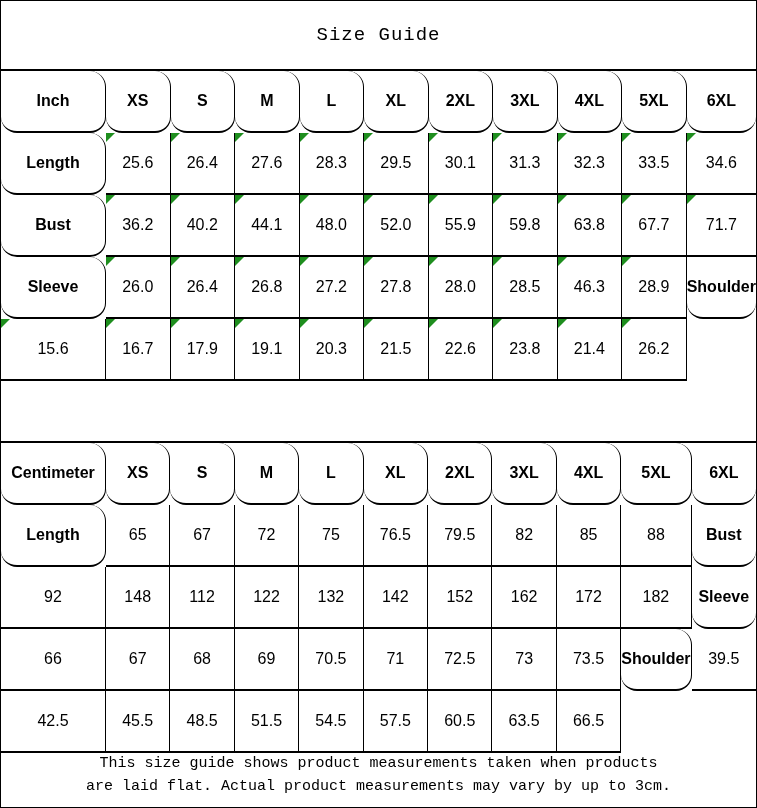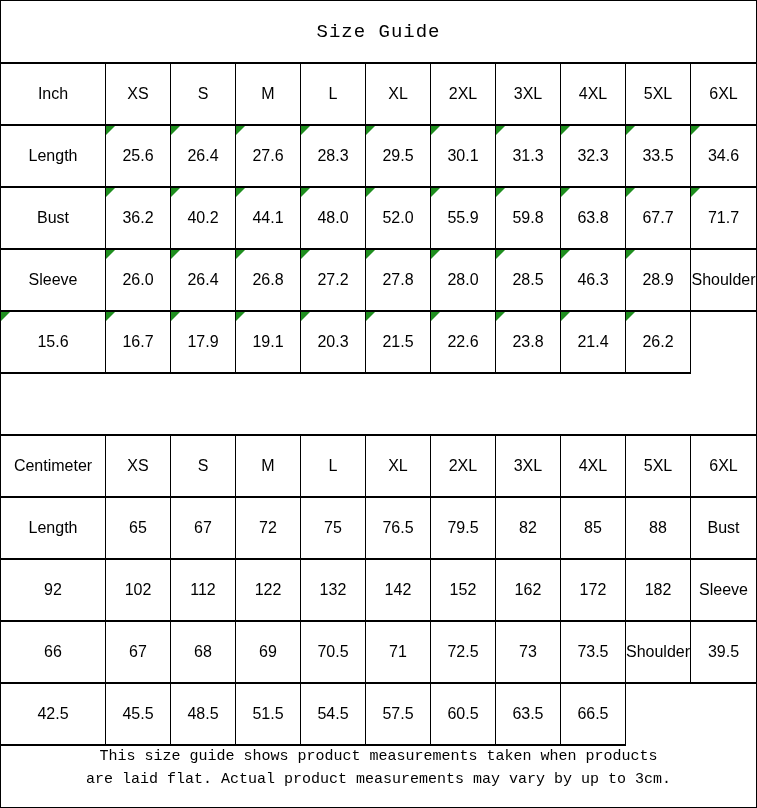--- a/index.html
+++ b/index.html
@@ -7,21 +7,21 @@
     width: 757px;
     height: 808px;
     box-sizing: border-box;
     border: 1px solid #000;
     background: #fff;
     color: #000;
     font-family: "Liberation Sans", sans-serif;
     overflow: hidden;
   }
   .title-row {
-    height: 63px;
+    height: 70px;
     box-sizing: border-box;
     border-bottom: 2px solid #000;
     display: flex;
     align-items: center;
     justify-content: center;
     font-family: "Liberation Mono", monospace;
     font-size: 19px;
     letter-spacing: 1px;
   }
   .grid-table {
@@ -34,21 +34,21 @@
     border-bottom: 2px solid #000;
     border-right: 1px solid #000;
     display: flex;
     align-items: center;
     justify-content: center;
     font-size: 16px;
     position: relative;
     background: #fff;
   }
   .cell:nth-child(11n) { border-right: none; }
-  .cell.hdr { font-weight: normal; }
+  .cell.hdr { font-weight: bold; border-radius: 16px; }
   .marker {
     position: absolute;
     top: 0;
     left: 0;
     width: 0;
     height: 0;
     border-top: 9px solid var(--marker-green, #1E8E1E);
     border-right: 9px solid transparent;
   }
   .gap-row {
@@ -347,21 +347,21 @@
       <div class="cell">
         <span>88</span>
       </div>
       <div class="cell hdr">
         <span>Bust</span>
       </div>
       <div class="cell">
         <span>92</span>
       </div>
       <div class="cell">
-        <span>102</span>
+        <span>148</span>
       </div>
       <div class="cell">
         <span>112</span>
       </div>
       <div class="cell">
         <span>122</span>
       </div>
       <div class="cell">
         <span>132</span>
       </div>

